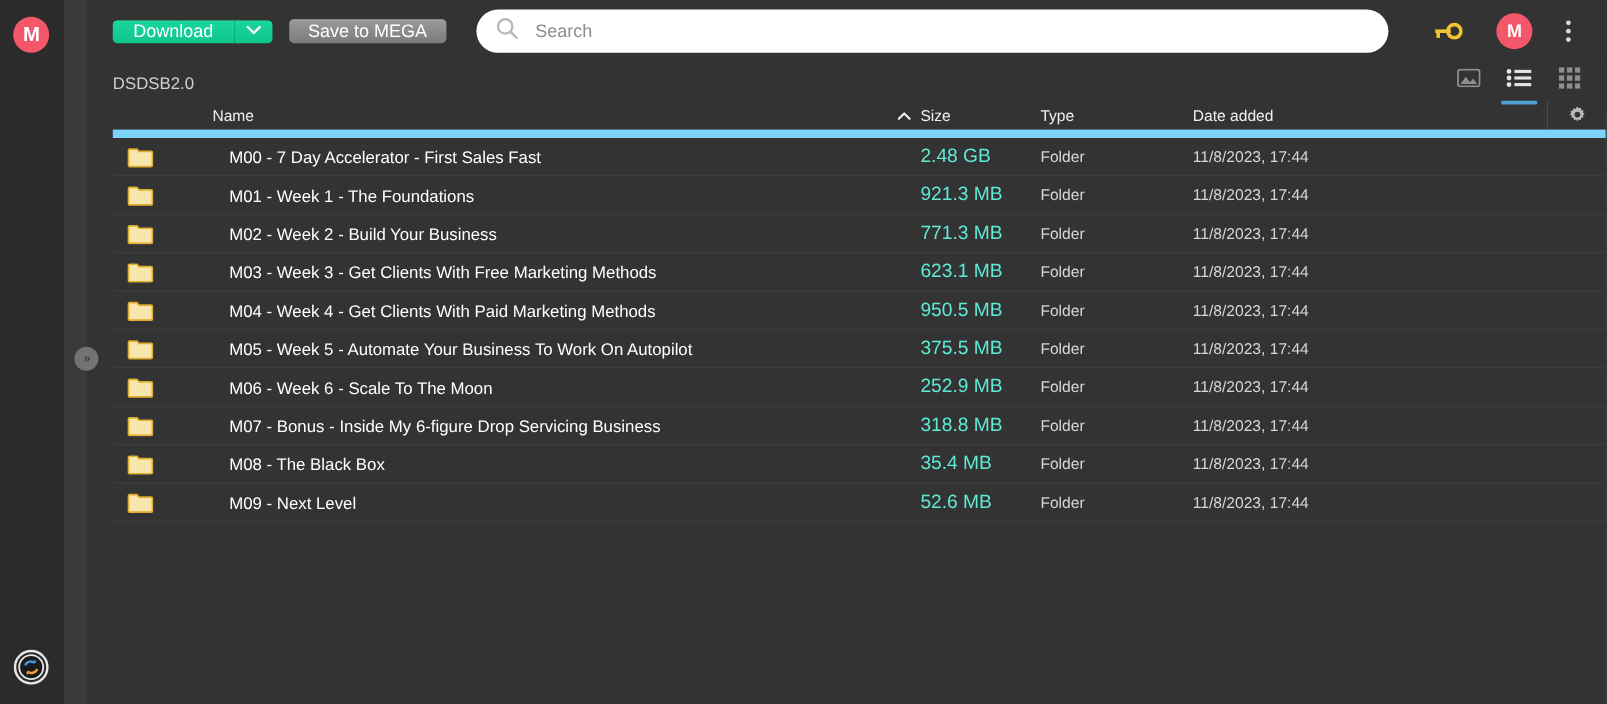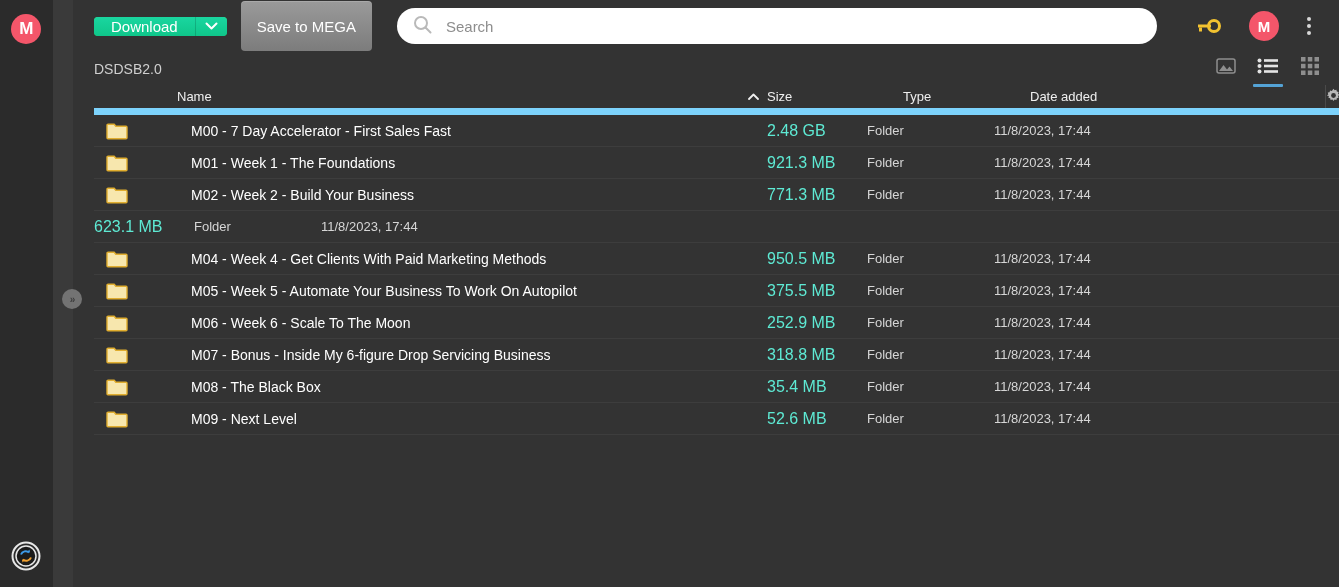--- a/index.html
+++ b/index.html
@@ -119,21 +119,21 @@
     display: flex;
     align-items: center;
     justify-content: center;
     width: 32px;
     border-left: 1px solid rgba(0,0,0,0.16);
     background: linear-gradient(180deg,#1ad6a0 0%, #0fc68a 100%);
   }
 
   .btn-save {
     margin-left: 14px;
-    height: 50px;
+    height: 20px;
     border-radius: 4px;
     display: flex;
     align-items: center;
     padding: 0 16px;
     color: #ffffff;
     font-size: 15px;
     background: linear-gradient(180deg,#9a9a9a 0%, #7c7c7c 100%);
     box-shadow: inset 0 1px 0 rgba(255,255,255,0.15);
   }
 
@@ -227,21 +227,21 @@
     align-items: center;
     height: 30px;
     border-bottom: 7px solid #7dd3fc;
     color: #efefef;
     font-size: 13px;
     position: relative;
   }
   .thead .c-name  { width: 645px; padding-left: 83px; }
   .thead .c-sort  { width: 28px; display:flex; align-items:center; justify-content:center; }
   .thead .c-size  { width: 100px; }
-  .thead .c-type  { width: 127px; margin-left: 36px; }
+  .thead .c-type  { width: 127px; }
   .thead .c-date  { width: 295px; }
   .thead .c-gear  {
     flex: 1 1 auto;
     display: flex;
     align-items: center;
     justify-content: center;
     align-self: stretch;
     border-left: 1px solid #4a4a4a;
   }
 
@@ -455,20 +455,28 @@
               </svg>
             </span>
             <span class="fname">M02 - Week 2 - Build Your Business</span>
           </div>
           <div class="c-size">771.3 MB</div>
           <div class="c-type">Folder</div>
           <div class="c-date">11/8/2023, 17:44</div>
         </div>
 
         <div class="trow">
+          <div class="c-name">
+            <span class="folder-ico">
+              <svg width="22" height="18" viewBox="0 0 22 18">
+                <path d="M1 3.2a1 1 0 0 1 1-1h6.2l1.6 2h10.2a1 1 0 0 1 1 1v10.6a1 1 0 0 1-1 1H2a1 1 0 0 1-1-1z" fill="#f7e7ae" stroke="#e0ad2e" stroke-width="1.4" stroke-linejoin="round"></path>
+              </svg>
+            </span>
+            <span class="fname">M03 - Week 3 - Get Clients With Free Marketing Methods</span>
+          </div>
           <div class="c-size">623.1 MB</div>
           <div class="c-type">Folder</div>
           <div class="c-date">11/8/2023, 17:44</div>
         </div>
 
         <div class="trow">
           <div class="c-name">
             <span class="folder-ico">
               <svg width="22" height="18" viewBox="0 0 22 18">
                 <path d="M1 3.2a1 1 0 0 1 1-1h6.2l1.6 2h10.2a1 1 0 0 1 1 1v10.6a1 1 0 0 1-1 1H2a1 1 0 0 1-1-1z" fill="#f7e7ae" stroke="#e0ad2e" stroke-width="1.4" stroke-linejoin="round"></path>

